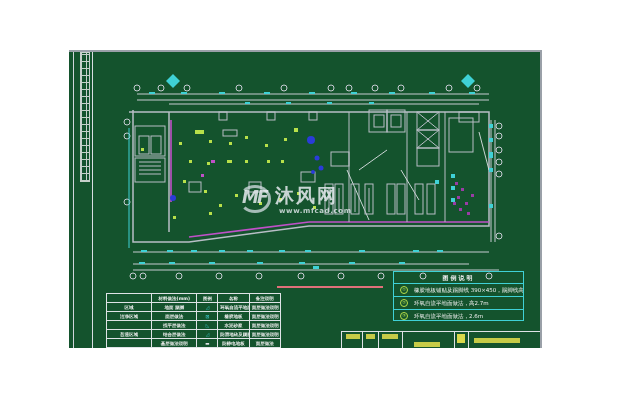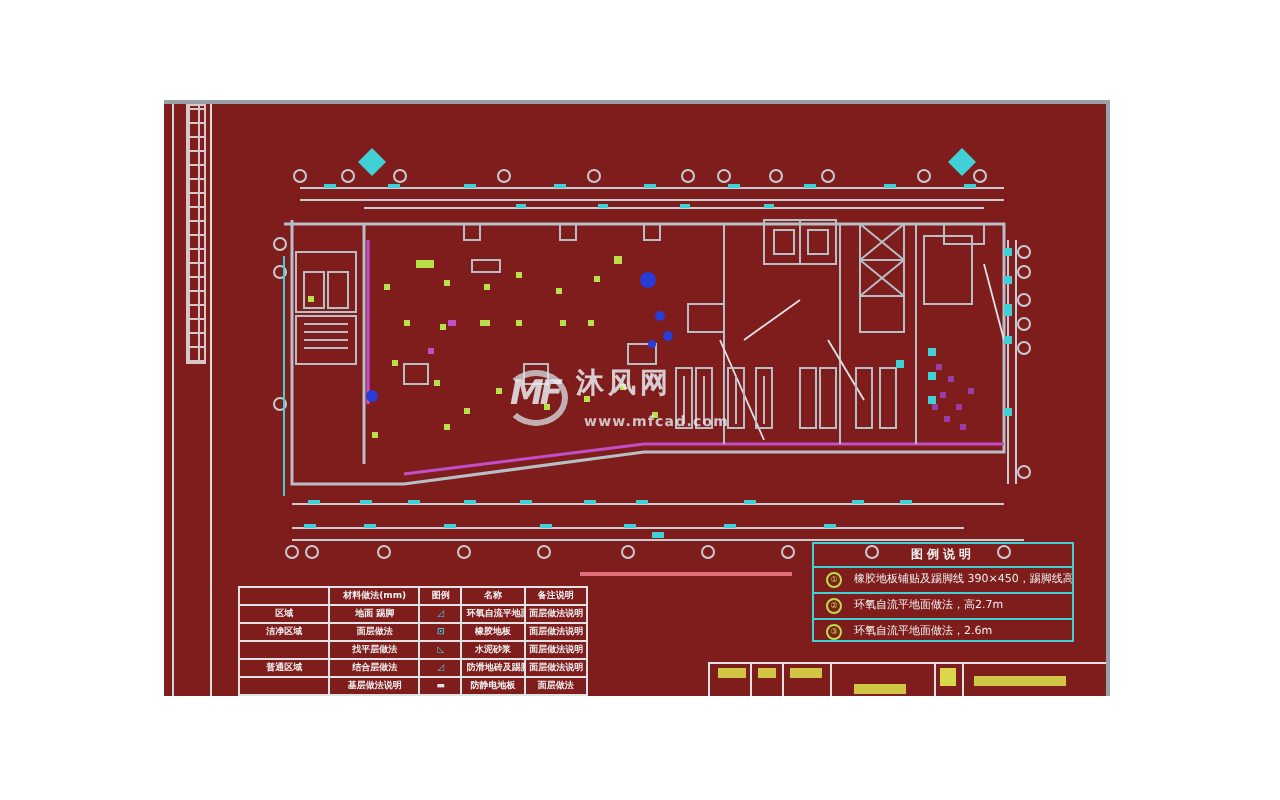--- a/index.html
+++ b/index.html
@@ -1,22 +1,22 @@
 <!DOCTYPE html>
 <html><head>
 <meta charset="utf-8">
 <style>
   html, body { margin: 0; padding: 0; }
   body {
     width: 640px; height: 400px; background: #ffffff; position: relative; overflow: hidden;
     font-family: "DejaVu Sans", sans-serif;
   }
   .sheet {
-    position: absolute; left: 82px; top: 50px; width: 473px; height: 298px;
-    background: #7f1d1d; border-top: 2px solid #9aa0a8; border-right: 2px solid #9aa0a8;
+    position: absolute; left: 69px; top: 50px; width: 473px; height: 298px;
+    background: #14532d; border-top: 2px solid #9aa0a8; border-right: 2px solid #9aa0a8;
     box-sizing: border-box; overflow: hidden;
   }
   .margin-strip {
     position: absolute; left: 0; top: 0; width: 24px; height: 100%;
     border-right: 1px solid #d8dde2; box-sizing: border-box;
   }
   .margin-strip .inner-line { position: absolute; left: 4px; top: 0; width: 1px; height: 100%; background: #cfd4da; }
   .margin-grid {
     position: absolute; left: 11px; top: 0; width: 10px; height: 130px;
     background-image:
@@ -74,21 +74,21 @@
   }
   .wm-logo {
     position: absolute; left: 0; top: 2px; width: 32px; height: 28px; border-radius: 50%;
     border: 3px solid rgba(215,225,230,.75); border-left-color: transparent; box-sizing: border-box;
   }
   .wm-mf {
     position: absolute; left: 3px; top: 4px; font-size: 17px; font-weight: bold; font-style: italic;
     color: rgba(230,235,240,.85); letter-spacing: -2px;
   }
   .wm-cn {
-    position: absolute; left: 36px; top: 0; font-size: 14px; font-weight: bold; color: rgba(230,235,240,.85);
+    position: absolute; left: 36px; top: 0; font-size: 19px; font-weight: bold; color: rgba(230,235,240,.85);
     letter-spacing: 2px; font-family: "DejaVu Sans", sans-serif;
   }
   .wm-url {
     position: absolute; left: 40px; top: 24px; font-size: 7px; font-weight: bold; color: rgba(230,235,240,.8);
     letter-spacing: .6px;
     text-align: right;
   }
 </style>
 </head>
 <body>

